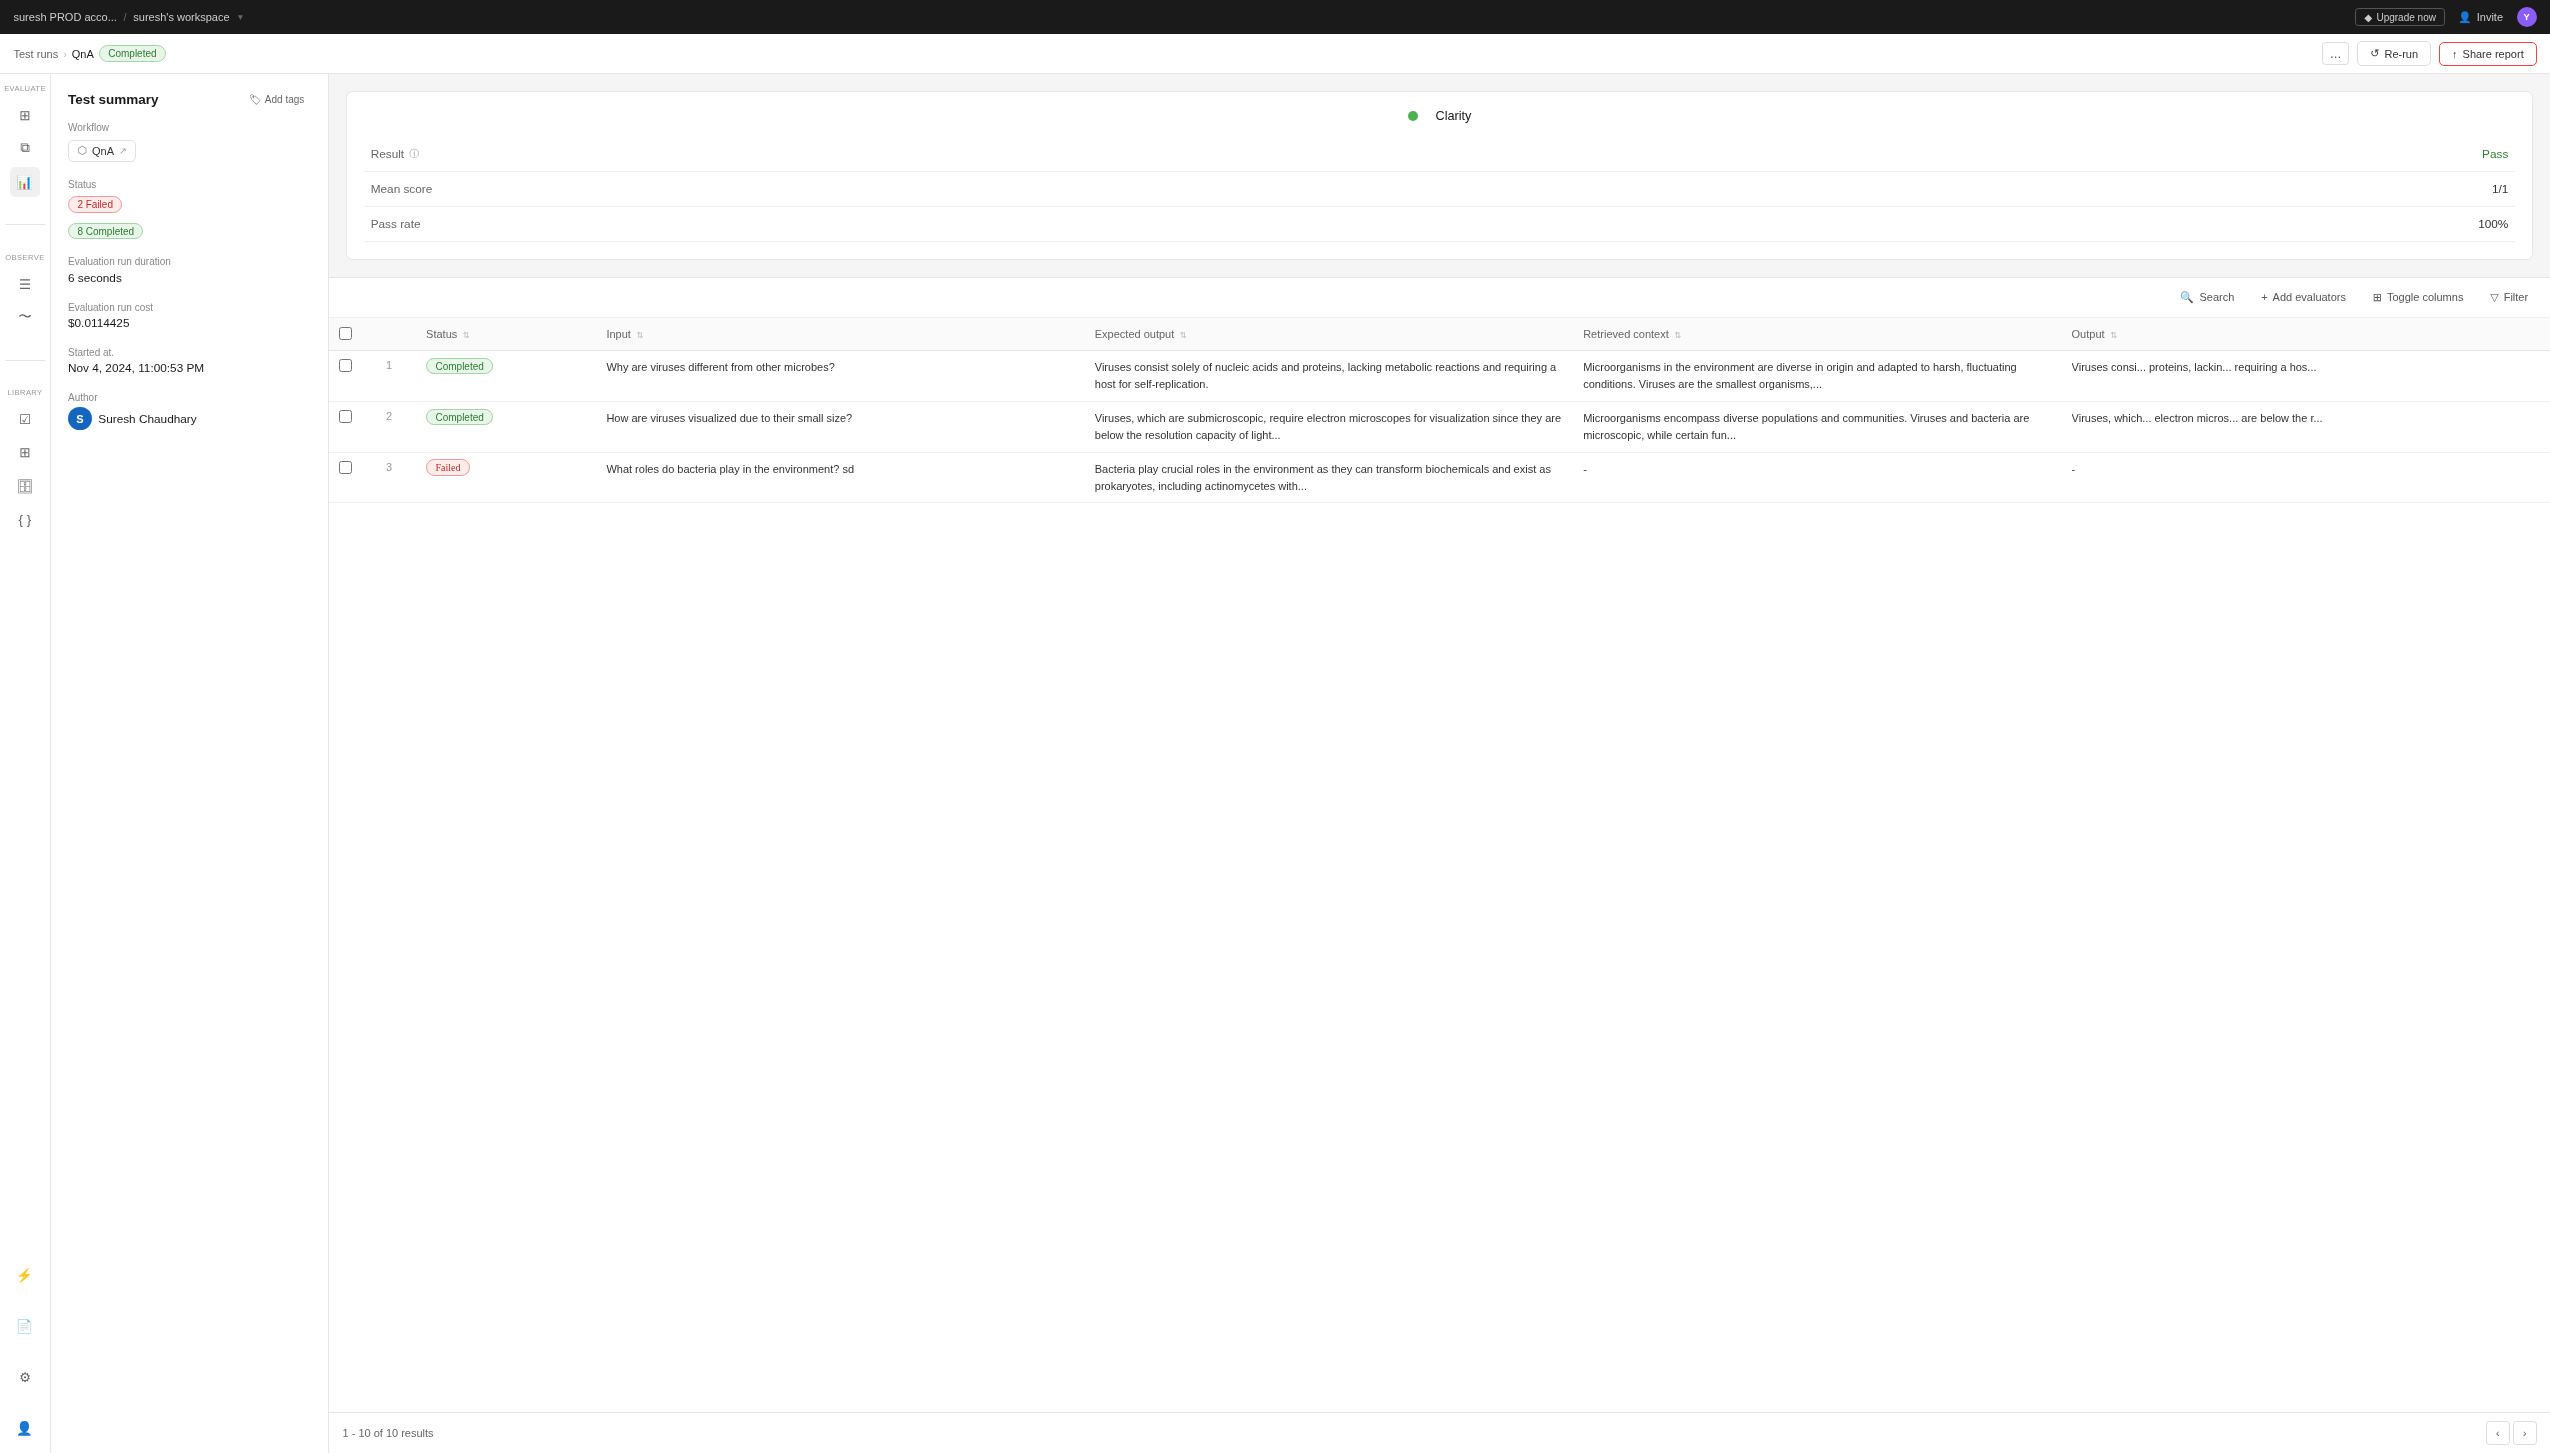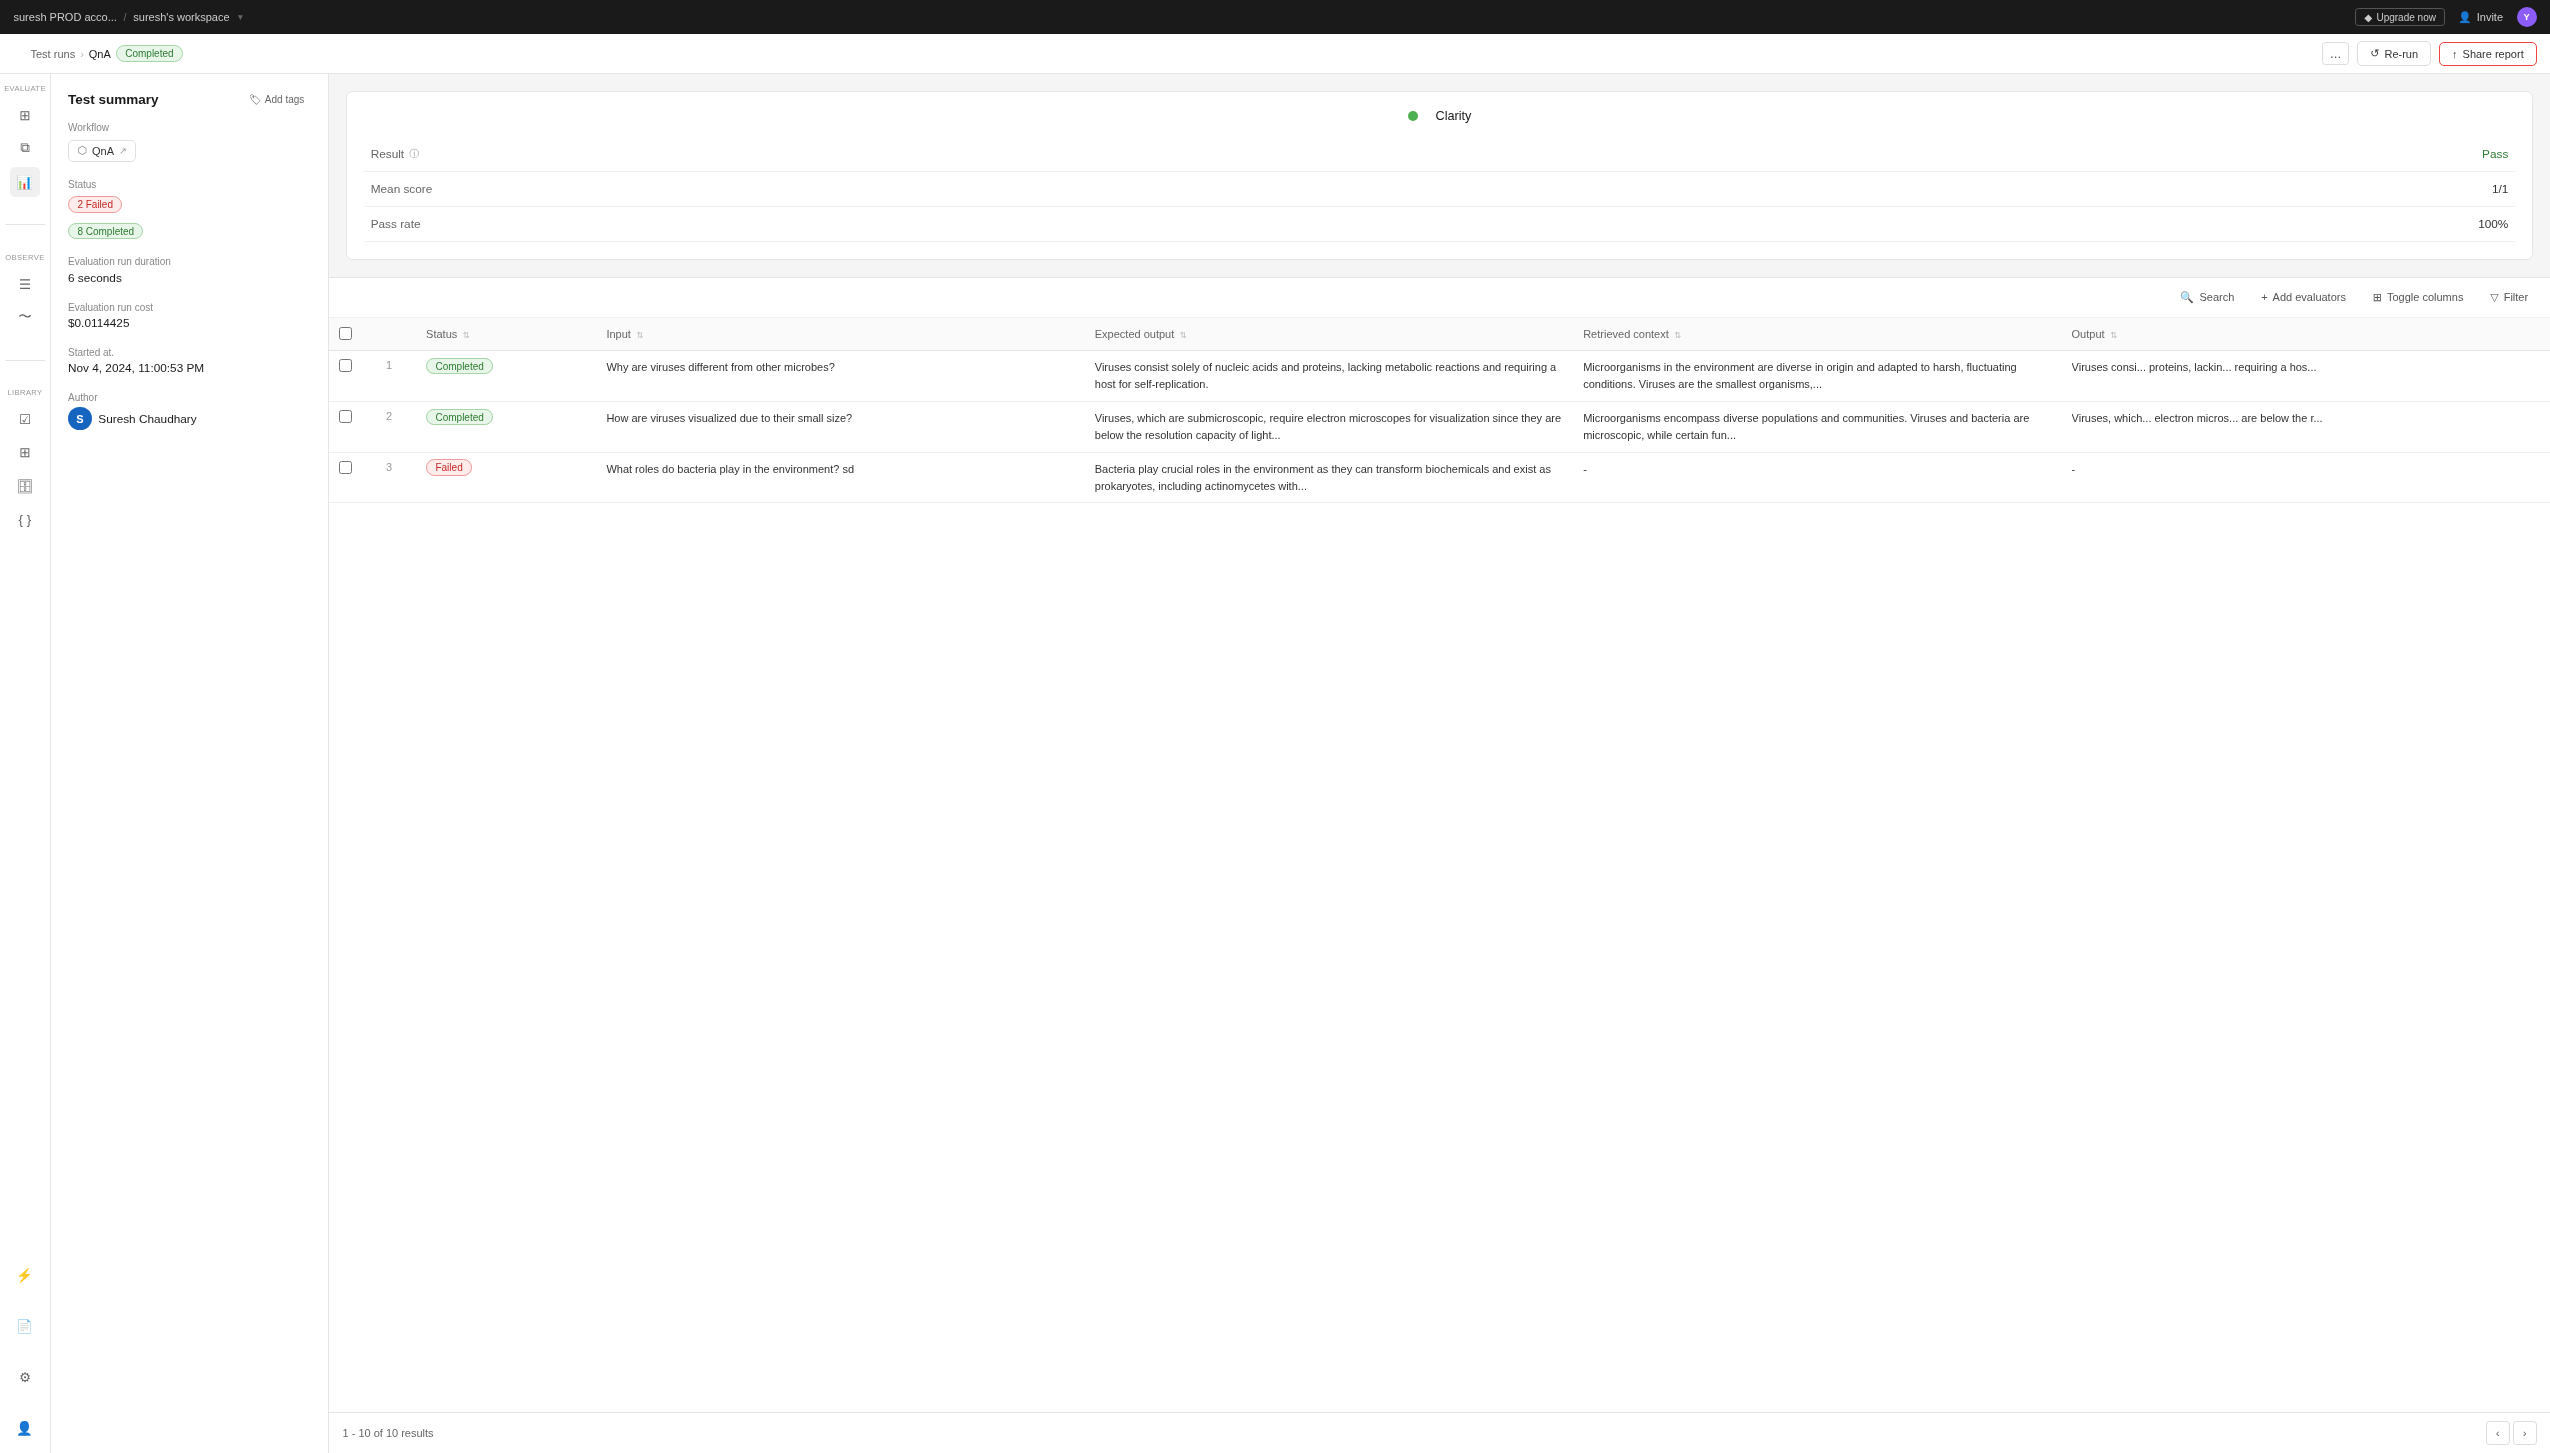--- a/index.html
+++ b/index.html
@@ -79,21 +79,21 @@
 
     
     .table-area { flex: 1; background: #fff; border-top: 0.8px solid #e5e5e5; display: flex; flex-direction: column; overflow: hidden; }
     .table-toolbar { display: flex; align-items: center; justify-content: flex-end; gap: 10px; padding: 8.4px 13.5px; border-bottom: 0.8px solid #f0f0f0; }
     .toolbar-btn { display: flex; align-items: center; gap: 5px; font-size: 11px; color: #555; cursor: pointer; border: none; background: none; padding: 5px 8.4px; border-radius: 3.4px; }
     .data-table { width: 100%; border-collapse: collapse; font-size: 11px; }
     .data-table th { text-align: left; padding: 8.4px 10px; color: #666; font-weight: 500; border-bottom: 0.8px solid #e5e5e5; background: #fafafa; font-size: 11px; white-space: nowrap; }
     .data-table td { padding: 8.4px 10px; border-bottom: 0.8px solid #f0f0f0; vertical-align: top; max-width: 236px; }
     .row-num { color: #999; text-align: center; padding: 8.4px 6.7px; }
     .status-completed { color: #2e7d32; border: 0.8px solid #a5d6a7; background: #e8f5e9; border-radius: 10px; padding: 1.7px 8.4px; font-size: 10px; font-weight: 500; white-space: nowrap; }
-    .status-failed { color: #c62828; border: 0.8px solid #ef9a9a; background: #fdecea; border-radius: 10px; padding: 1.7px 8.4px; font-size: 10px; font-weight: 500; white-space: nowrap; }
+    .status-failed { color: #c62828; border: 0.8px solid #ef9a9a; background: #fdecea; border-radius: 10px; padding: 1.7px 8.4px; font-size: 10px; font-weight: 500; white-space: nowrap; font-family: Liberation Serif, serif; }
     .cell-text { overflow: hidden; display: -webkit-box; -webkit-line-clamp: 3; -webkit-box-orient: vertical; font-size: 11px; color: #333; line-height: 1.5; }
     .sort-icon { color: #bbb; font-size: 8.4px; margin-left: 2.5px; }
     .checkbox-cell { width: 27px; padding: 8.4px; }
     .pagination { display: flex; align-items: center; justify-content: space-between; padding: 8.4px 13.5px; border-top: 0.8px solid #e5e5e5; font-size: 11px; color: #666; }
     .page-btns { display: flex; gap: 3.4px; }
     .page-btn { width: 23.6px; height: 23.6px; border-radius: 3.4px; border: 0.8px solid #ddd; background: none; cursor: pointer; display: flex; align-items: center; justify-content: center; font-size: 11.8px; color: #666; }
     .table-scroll { overflow-x: auto; overflow-y: auto; flex: 1; }
     .info-icon { color: #999; font-size: 10px; }
   </style>
 </head>
@@ -116,21 +116,21 @@
       <span>Invite</span>
     </button>
     <div class="user-avatar-sm">
       <span>Y</span>
     </div>
   </div>
 </div>
 
 <div class="breadcrumb-bar">
   <div class="breadcrumb">
-    <span style="color:#666;margin-left:17px;">Test runs</span>
+    <span style="color:#666;">Test runs</span>
     <span class="breadcrumb-sep">›</span>
     <span class="breadcrumb-current">QnA</span>
     <span class="breadcrumb-badge">Completed</span>
   </div>
   <div class="breadcrumb-actions">
     <button class="more-btn">...</button>
     <button class="rerun-btn">
       <span>↺</span>
       <span>Re-run</span>
     </button>

